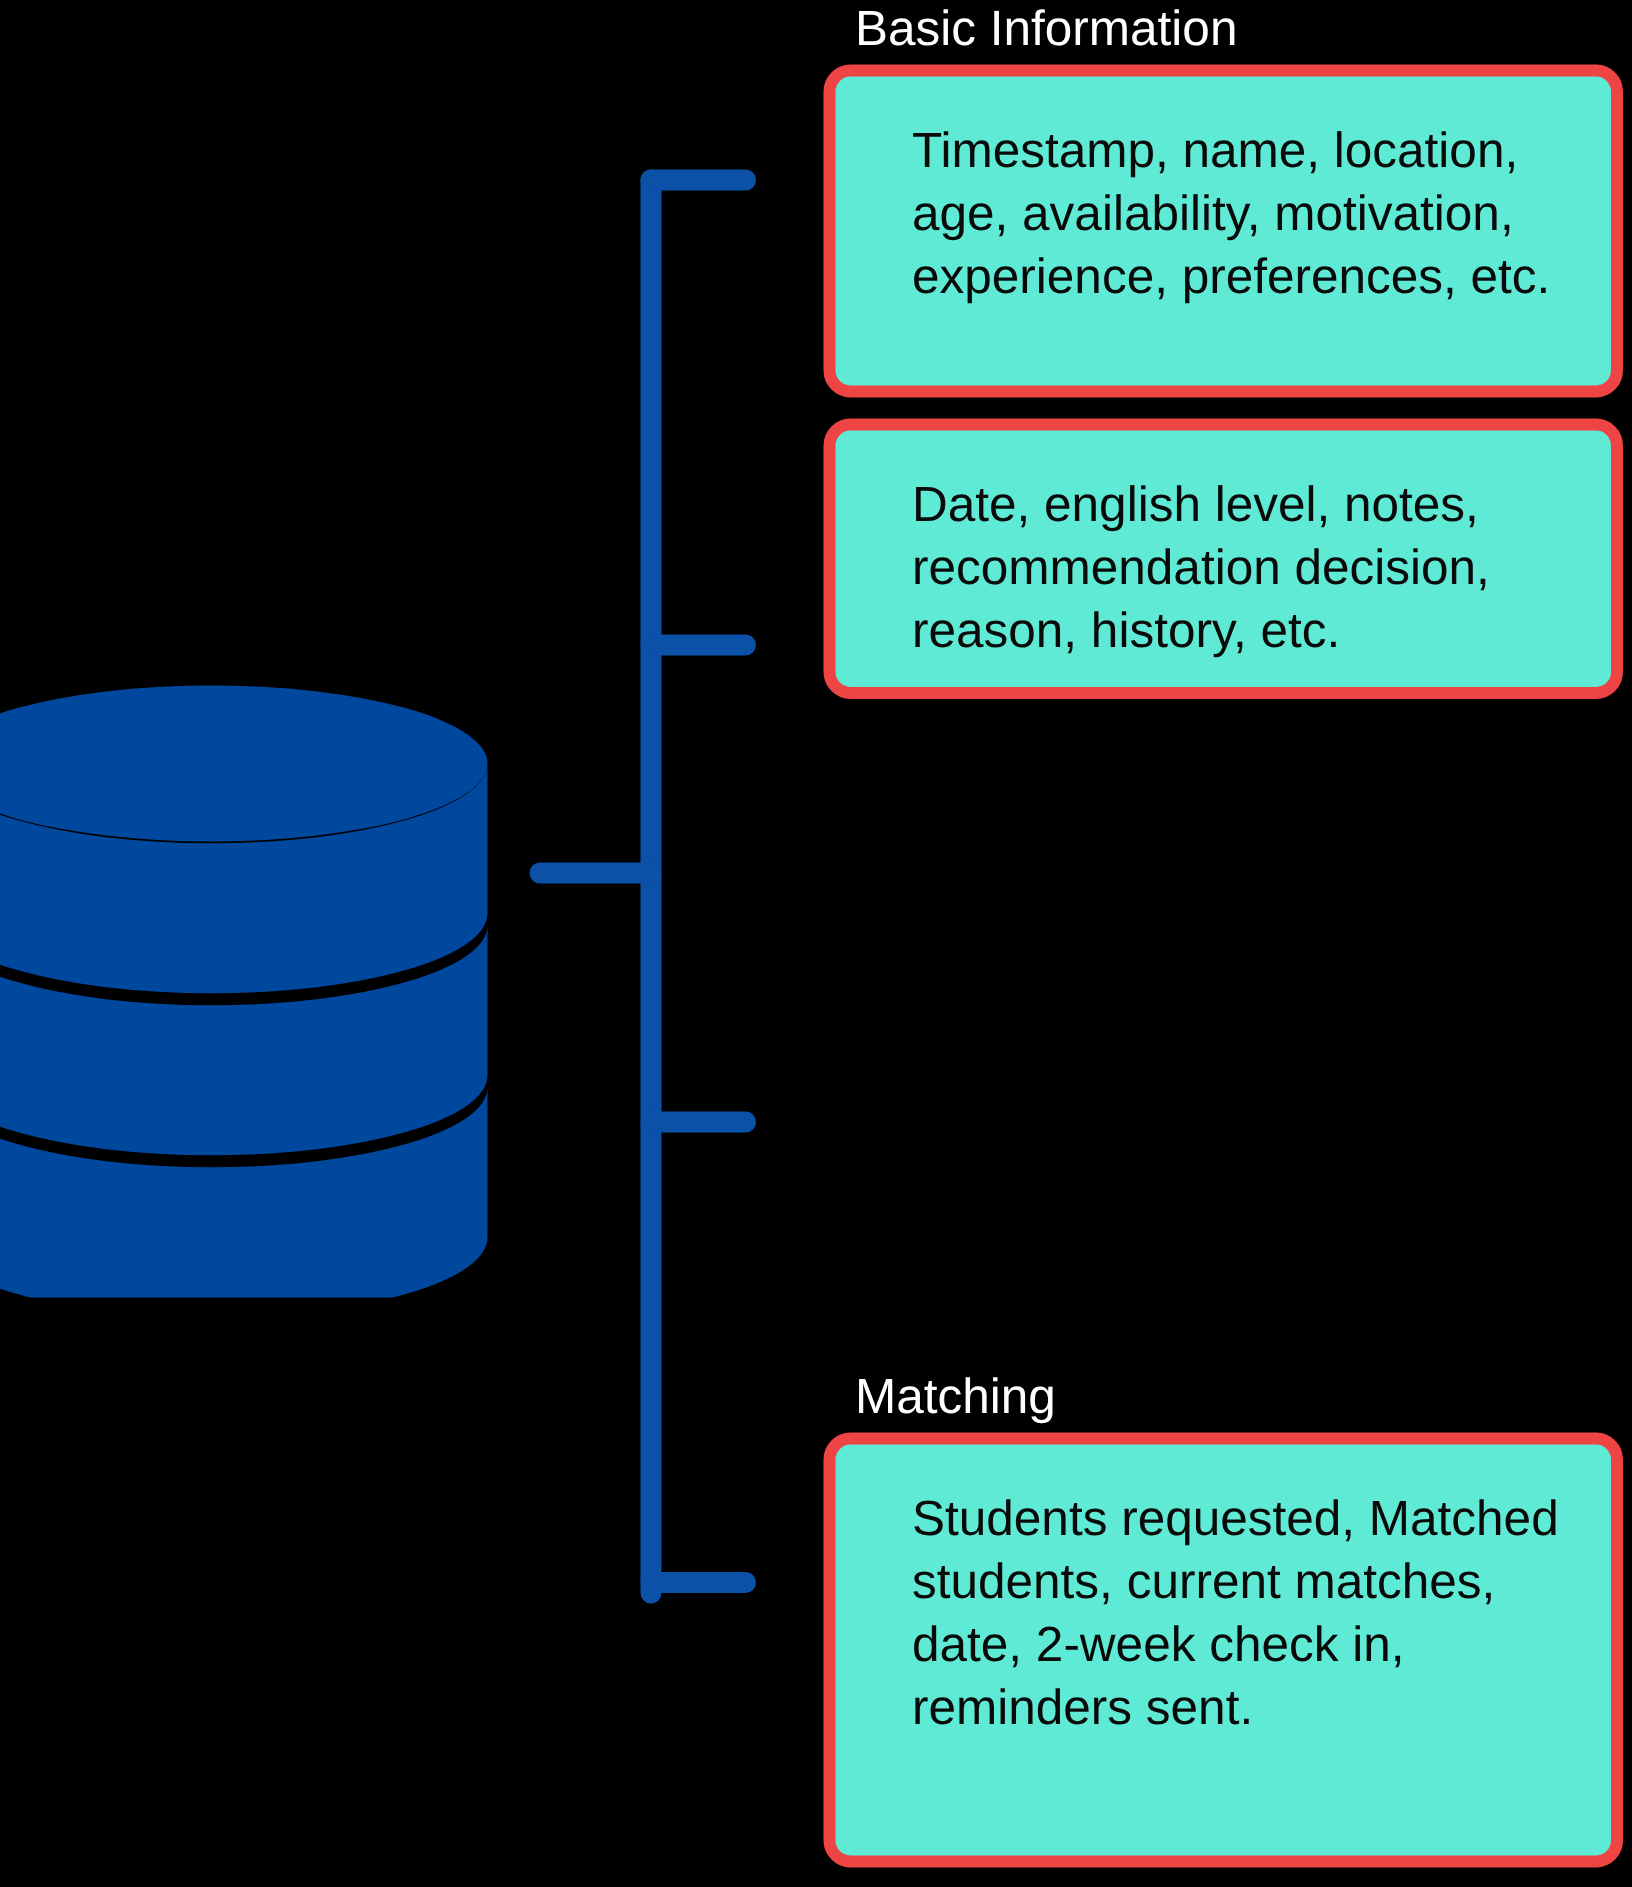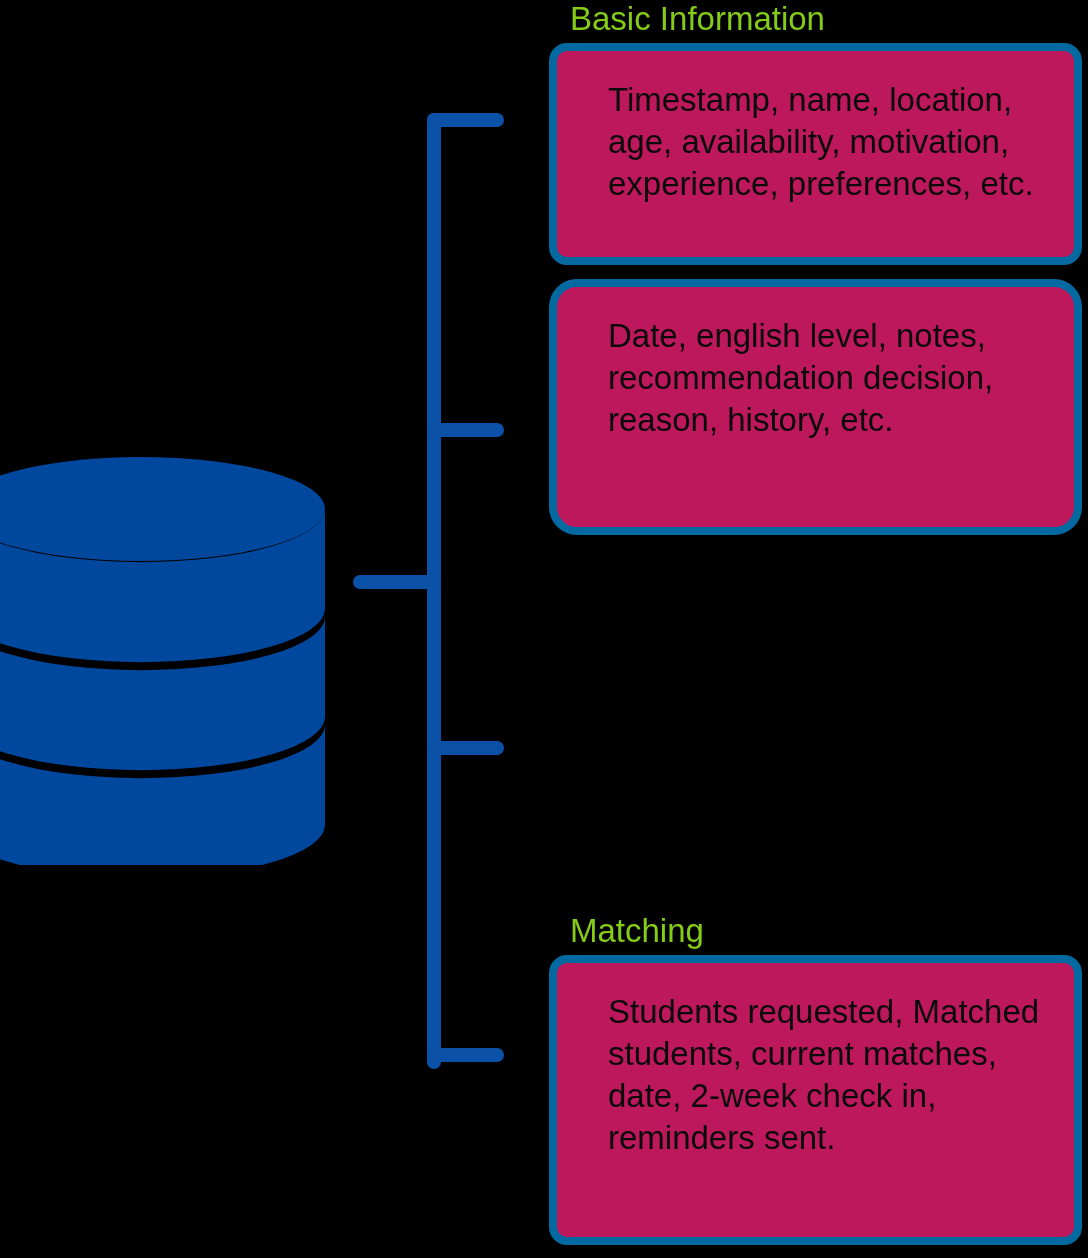--- a/index.html
+++ b/index.html
@@ -12,52 +12,52 @@
 
   
   #db-icon{position:absolute;left:-3px;top:425px;width:330px;height:440px;}
 
   
   #bracket{position:absolute;left:350px;top:100px;width:160px;height:975px;}
 
   
   .card-group{position:absolute;left:549px;width:533px;}
   .card-label{
-    color:#84cc16;
+    color:#ffffff;
     font-size:33px;
     line-height:37px;
     letter-spacing:0px;
     padding-left:21px;
     white-space:nowrap;
     height:43px;
     display:block;
   }
   .card-box{
     box-sizing:border-box;
-    border:8px solid #0369a1;
+    border:8px solid #ef4444;
     border-radius:18px;
-    background:#be185d;
+    background:#5eead4;
     width:533px;
     padding:0;
     overflow:hidden;
   }
   .card-text{
     color:#0a0a0a;
     font-size:33px;
     line-height:42px;
     padding:28px 14px 20px 51px;
     white-space:pre-line;
   }
 
   
   #group-basic{top:0px;}
   #group-basic .card-box{height:222px;}
 
   #group-interview{top:279px;}
-  #group-interview .card-box{height:256px;border-radius:28px;}
+  #group-interview .card-box{height:187px;}
 
   #group-correspondences{top:567px;}
   #group-correspondences .card-box{height:278px;}
 
   #group-matching{top:912px;}
   #group-matching .card-box{height:290px;}
 </style>
 </head>
 <body>
 

